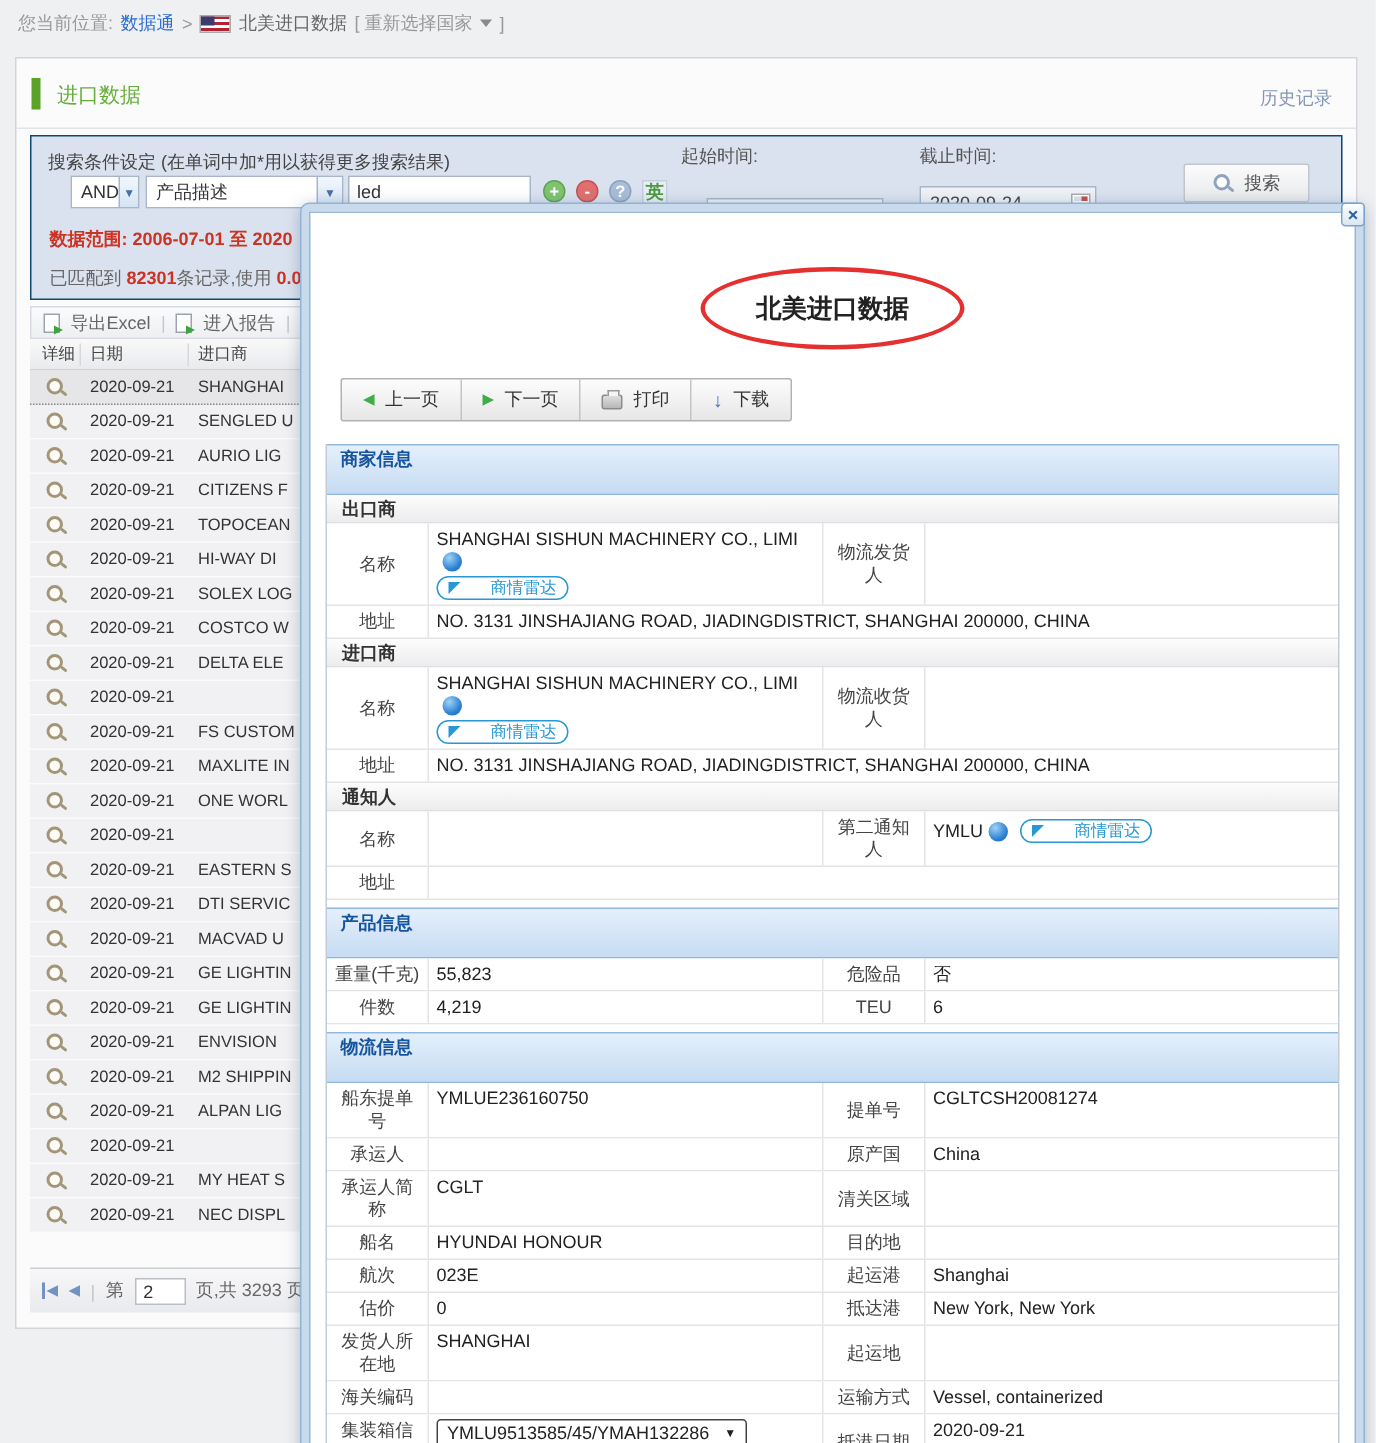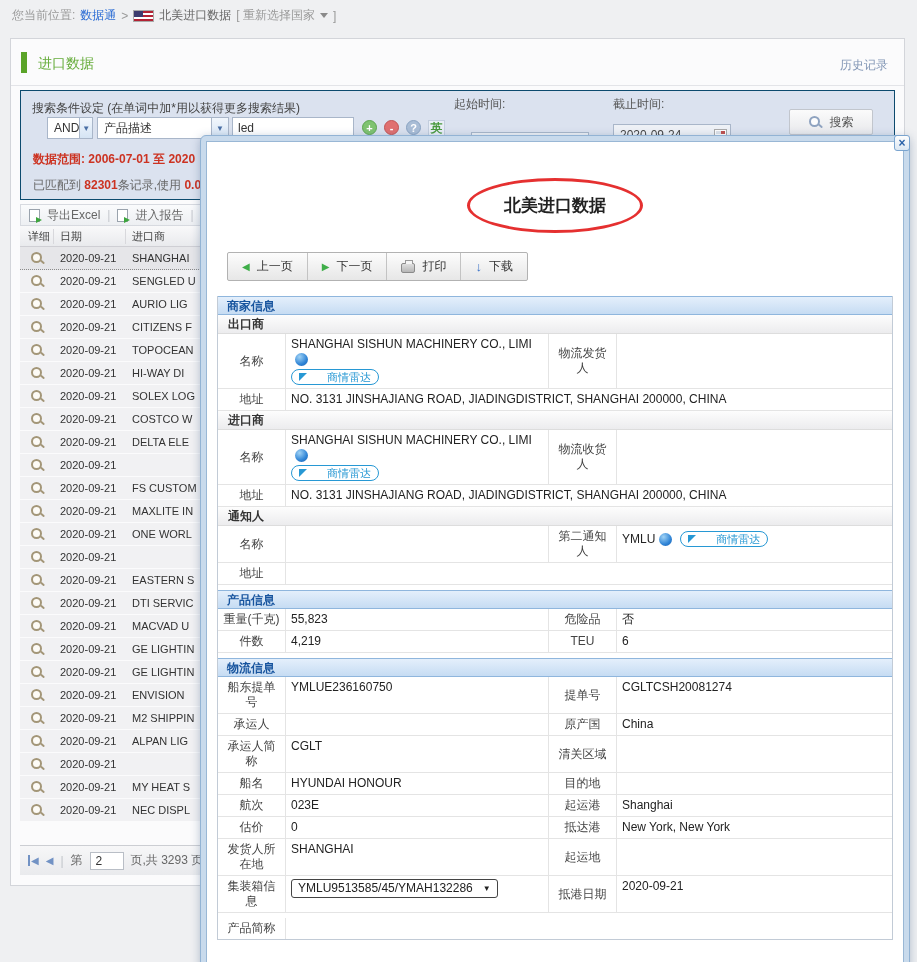--- a/index.html
+++ b/index.html
@@ -114,21 +114,21 @@
   .arr-green { color:#3fae49; font-size:10px; }
   .arr-blue { color:#3a72c8; font-weight:bold; font-size:13px; }
   .print-icon { width:14px; height:10px; background:linear-gradient(#dedede,#b7b7b7);
     border:1px solid #8b8b8b; border-radius:2px; position:relative; display:inline-block; margin-top:2px; }
   .print-icon::before { content:""; position:absolute; top:-4px; left:3px; width:6px; height:3px;
     background:#f4f4f4; border:1px solid #999; border-bottom:none; }
 
   
   .detail-table { margin:15px 10px 0 10px; border:1px solid #c2cbd6; border-top:none; }
   .sec-gap { height:5px; background:#fff; }
-  .sec-bar { height:19px; line-height:19px; background:linear-gradient(#e4effb,#c6dcf3);
+  .sec-bar { height:34px; line-height:19px; background:linear-gradient(#e4effb,#c6dcf3);
     border-top:1px solid #8fb6dd; border-bottom:1px solid #8fb6dd;
     color:#17549e; font-weight:bold; padding-left:9px; }
   .sub-bar { height:19px; line-height:19px; background:linear-gradient(#fdfdfd,#ececee);
     border-bottom:1px solid #ddd; font-weight:bold; color:#333; padding-left:10px; }
   .drow { display:flex; border-bottom:1px solid #e4e4e4; background:#fff; }
   .drow:last-child { border-bottom:none; }
   .dc { padding:3px 5px; line-height:15px; color:#222; }
   .dc-l1 { width:68px; border-right:1px solid #e4e4e4; display:flex; align-items:center;
     justify-content:center; text-align:center; color:#444; flex-shrink:0; }
   .dc-v1 { width:263px; border-right:1px solid #e4e4e4; flex-shrink:0; }
@@ -529,20 +529,26 @@
           <div class="dc dc-l2">抵达港</div>
           <div class="dc dc-v2">New York, New York</div>
         </div>
         <div class="drow">
           <div class="dc dc-l1">发货人所在地</div>
           <div class="dc dc-v1">SHANGHAI</div>
           <div class="dc dc-l2">起运地</div>
           <div class="dc dc-v2"></div>
         </div>
         <div class="drow">
+          <div class="dc dc-l1">海关编码</div>
+          <div class="dc dc-v1"></div>
+          <div class="dc dc-l2">运输方式</div>
+          <div class="dc dc-v2">Vessel, containerized</div>
+        </div>
+        <div class="drow">
           <div class="dc dc-l1">集装箱信息</div>
           <div class="dc dc-v1"><span class="ctn-select">
               <span>YMLU9513585/45/YMAH132286</span>
               <span class="cs-arr">▼</span>
             </span></div>
           <div class="dc dc-l2">抵港日期</div>
           <div class="dc dc-v2">2020-09-21</div>
         </div>
         <div class="sec-gap"></div>
         <div class="drow">

